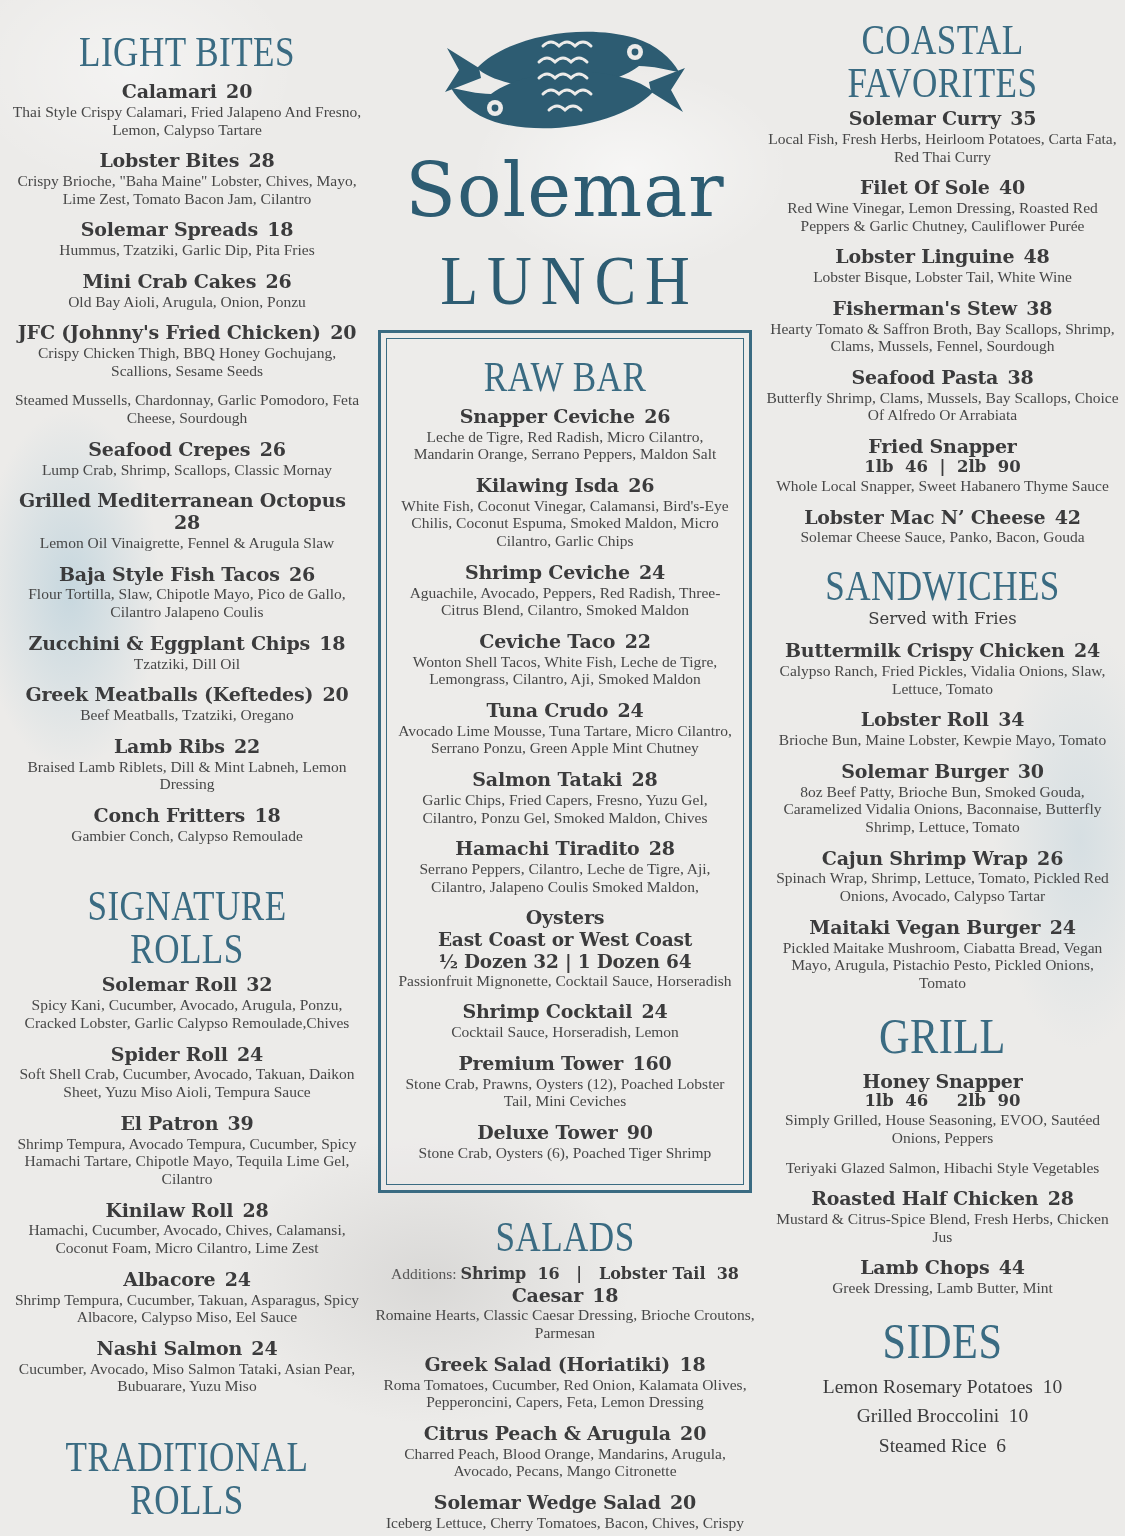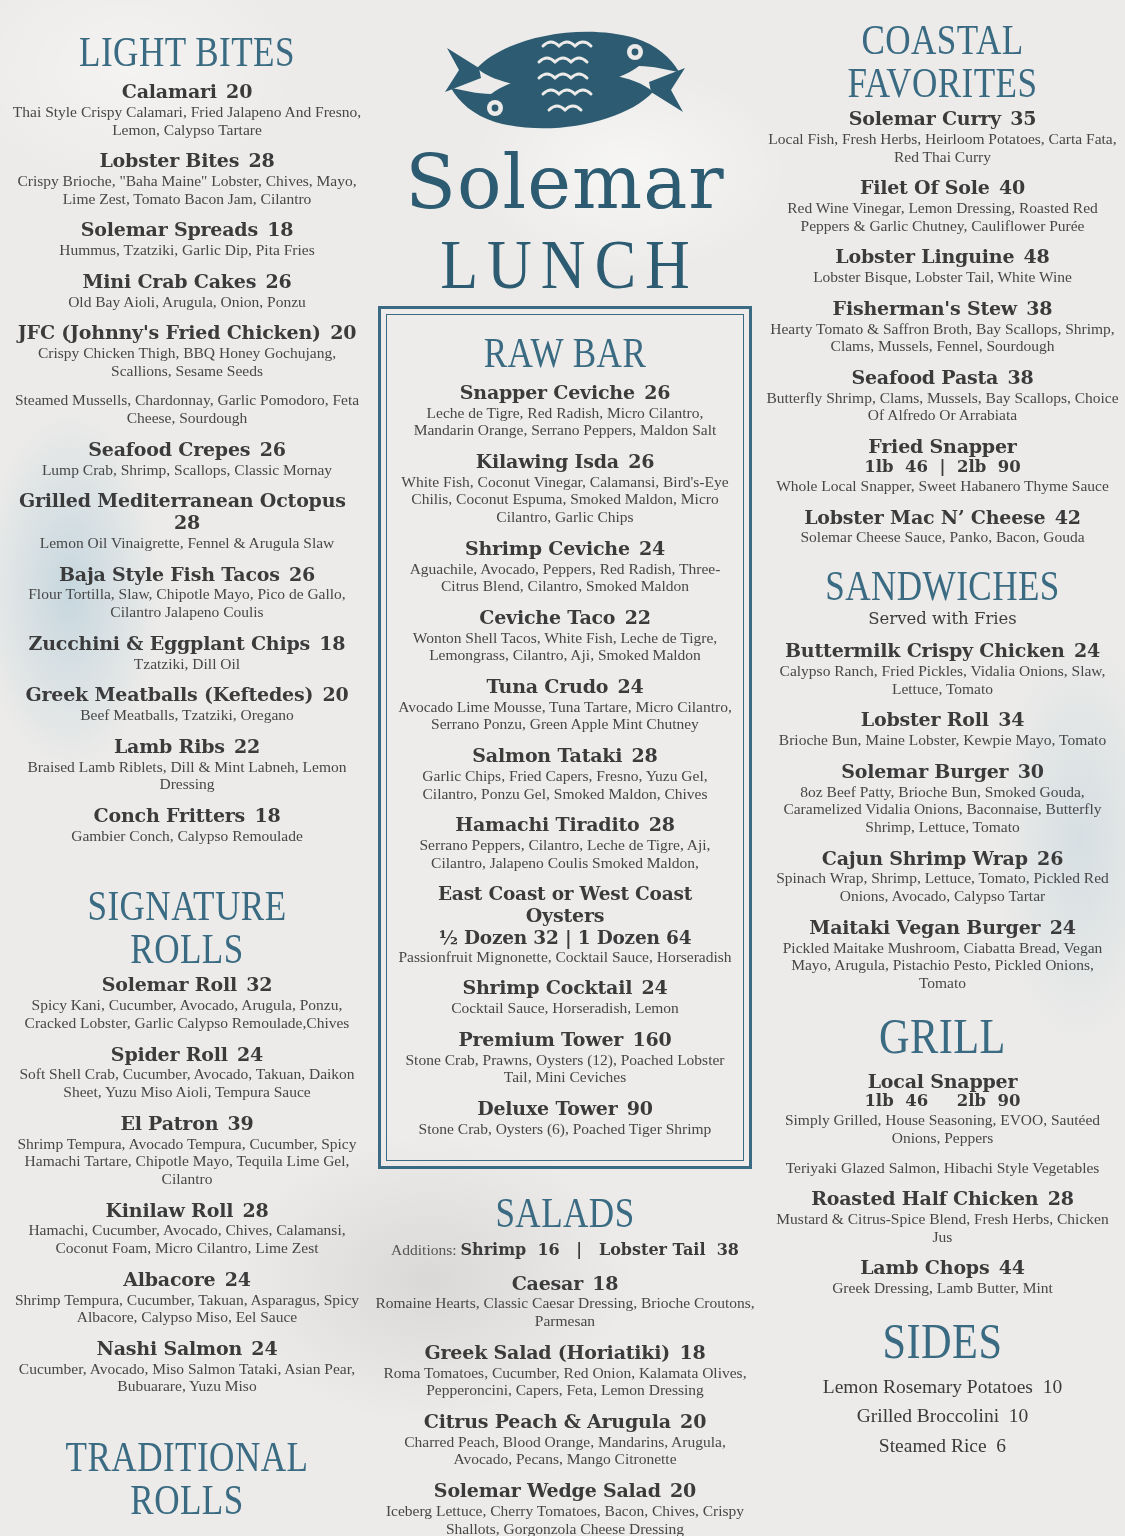--- a/index.html
+++ b/index.html
@@ -26,21 +26,21 @@
   .blob.b4{left:430px;top:40px;width:400px;height:260px;background:radial-gradient(closest-side,rgba(255,255,255,.55),rgba(255,255,255,0) 80%);}
   .blob.b5{left:-80px;top:-80px;width:420px;height:300px;background:radial-gradient(closest-side,rgba(255,255,255,.4),rgba(255,255,255,0) 80%);}
 
   .page{
     position:relative;z-index:1;
     width:1125px;height:1536px;
     display:grid;grid-template-columns:372px 386px 367px;
   }
   .col{display:flex;flex-direction:column;text-align:center;min-height:0;}
   .col-left{padding:30px 10px 16px 12px;}
-  .col-center{padding:10px 2px 0;}
+  .col-center{padding:10px 2px 0;gap:8px;}
   .col-right{padding:18px 6px 0 8px;}
 
   .section-title{
     font-family:"Liberation Serif",serif;
     font-weight:400;color:var(--accent);
     font-size:39px;line-height:1.0;letter-spacing:.5px;
     transform:scale(.9,1.1);transform-origin:center top;
     margin:0 0 12px;
   }
   .large-title > .section-title, .large-title .box-inner > .section-title{font-size:47px;margin-bottom:14px;}
@@ -73,21 +73,21 @@
 
   
   .boxed{
     border:3px solid var(--accent);
     padding:5px;margin:10px 4px 22px;
     background:rgba(240,239,237,.35);
   }
   .box-inner{border:1.5px solid var(--accent);padding:16px 8px 10px;}
 
   
-  .additions{margin:-2px 0 14px;}
+  .additions{margin:-2px 0 2px;}
   .additions-label{font-family:"Liberation Serif",serif;font-size:15.5px;color:#555;}
   .additions-value{font-family:"DejaVu Serif",serif;font-weight:700;font-size:16px;color:var(--ink);white-space:pre-wrap;}
 
   
   .logo-wrap{display:flex;justify-content:center;margin:10px 0 2px;}
   .brand-name{
     font-family:"DejaVu Serif",serif;
     font-size:74px;line-height:1.05;color:var(--logo);letter-spacing:1px;
   }
   .menu-title{
@@ -253,22 +253,22 @@
             </div>
             <div class="menu-item">
               <div class="item-name">Salmon Tataki 28</div>
               <div class="item-desc">Garlic Chips, Fried Capers, Fresno, Yuzu Gel, Cilantro, Ponzu Gel, Smoked Maldon, Chives</div>
             </div>
             <div class="menu-item">
               <div class="item-name">Hamachi Tiradito 28</div>
               <div class="item-desc">Serrano Peppers, Cilantro, Leche de Tigre, Aji, Cilantro, Jalapeno Coulis Smoked Maldon,</div>
             </div>
             <div class="menu-item">
+              <div class="item-name">Oysters</div>
               <div class="item-name sub">East Coast or West Coast</div>
-              <div class="item-name">Oysters</div>
               <div class="item-name sub">½ Dozen 32 | 1 Dozen 64</div>
               <div class="item-desc">Passionfruit Mignonette, Cocktail Sauce, Horseradish</div>
             </div>
             <div class="menu-item">
               <div class="item-name">Shrimp Cocktail 24</div>
               <div class="item-desc">Cocktail Sauce, Horseradish, Lemon</div>
             </div>
             <div class="menu-item">
               <div class="item-name">Premium Tower 160</div>
               <div class="item-desc">Stone Crab, Prawns, Oysters (12), Poached Lobster Tail, Mini Ceviches</div>
@@ -356,21 +356,21 @@
             <div class="item-desc">Spinach Wrap, Shrimp, Lettuce, Tomato, Pickled Red Onions, Avocado, Calypso Tartar</div>
           </div>
           <div class="menu-item">
             <div class="item-name">Maitaki Vegan Burger 24</div>
             <div class="item-desc">Pickled Maitake Mushroom, Ciabatta Bread, Vegan Mayo, Arugula, Pistachio Pesto, Pickled Onions, Tomato</div>
           </div>
         </section>
         <section class="menu-section large-title">
           <h2 class="section-title">GRILL</h2>
           <div class="menu-item">
-            <div class="item-name">Local Snapper</div>
+            <div class="item-name">Honey Snapper</div>
             <div class="item-sizes">1lb  46     2lb  90</div>
             <div class="item-desc">Simply Grilled, House Seasoning, EVOO, Sautéed Onions, Peppers</div>
           </div>
           <div class="menu-item">
             <div class="item-desc">Teriyaki Glazed Salmon, Hibachi Style Vegetables</div>
           </div>
           <div class="menu-item">
             <div class="item-name">Roasted Half Chicken 28</div>
             <div class="item-desc">Mustard &amp; Citrus-Spice Blend, Fresh Herbs, Chicken Jus</div>
           </div>

